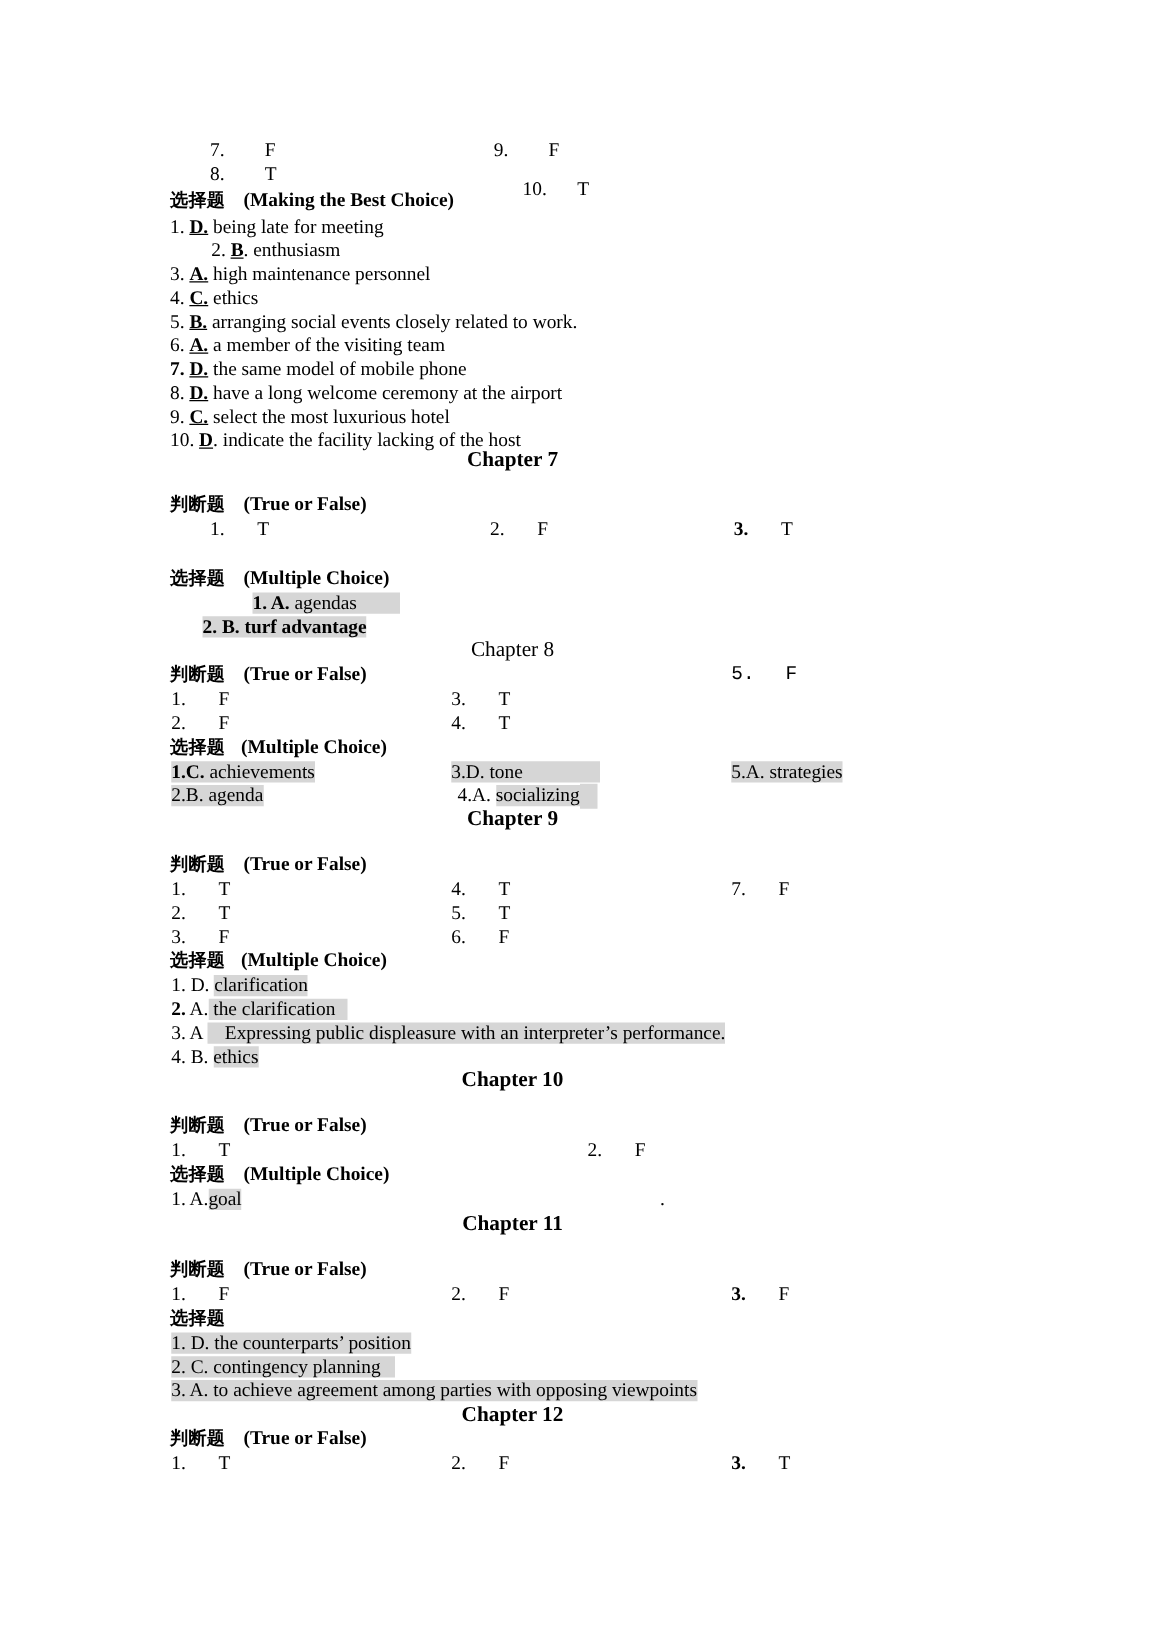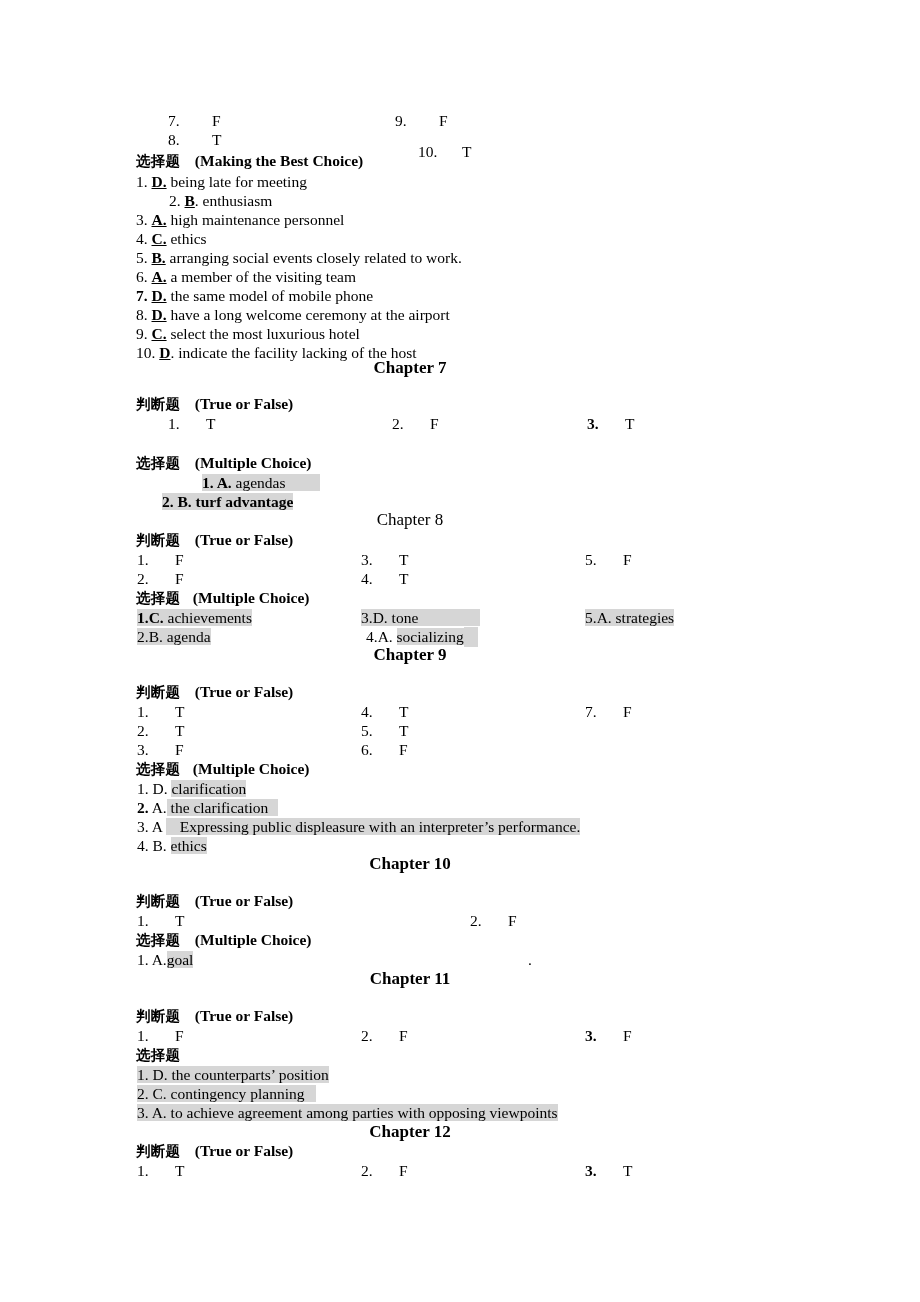--- a/index.html
+++ b/index.html
@@ -189,21 +189,21 @@
     <span>(True or False)</span>
   </div>
   <div class="row" style="left:137px; top:550px;">
     <span class="num" style="width:34px;">1.</span>
     <span class="val">F</span>
   </div>
   <div class="row" style="left:361px; top:550px;">
     <span class="num" style="width:34px;">3.</span>
     <span class="val">T</span>
   </div>
-  <div class="row" style="left:585px; top:550px;">
+  <div class="row" style="left:585px; top:530px;font-family:Liberation Mono, monospace;">
     <span class="num" style="width:34px;">5.</span>
     <span class="val">F</span>
   </div>
   <div class="row" style="left:137px; top:569px;">
     <span class="num" style="width:34px;">2.</span>
     <span class="val">F</span>
   </div>
   <div class="row" style="left:361px; top:569px;">
     <span class="num" style="width:34px;">4.</span>
     <span class="val">T</span>

